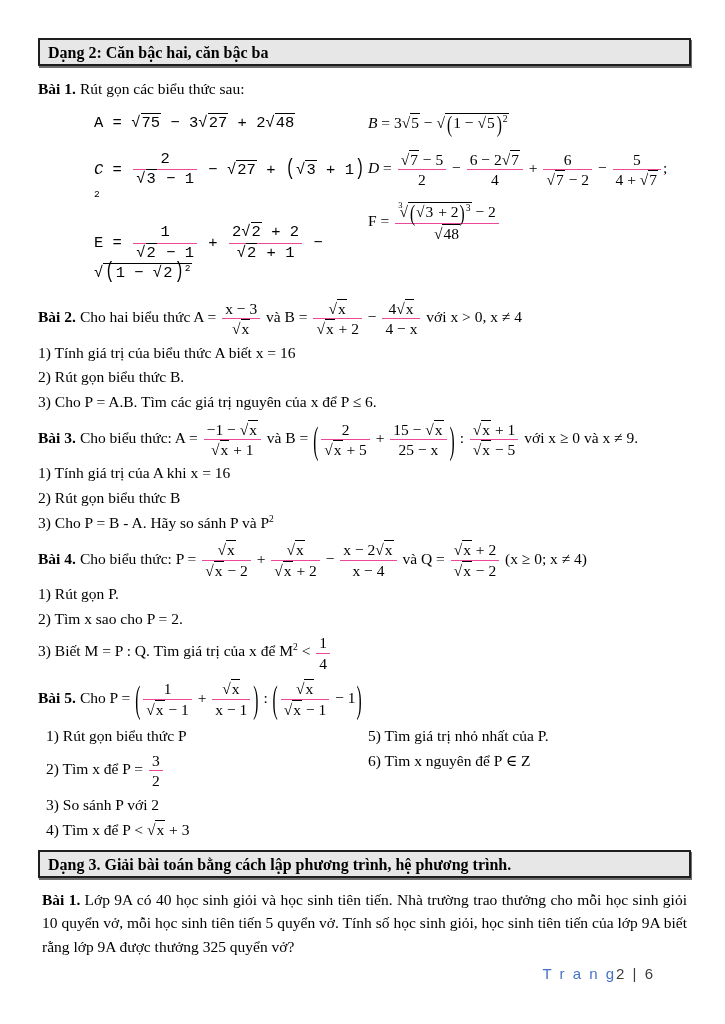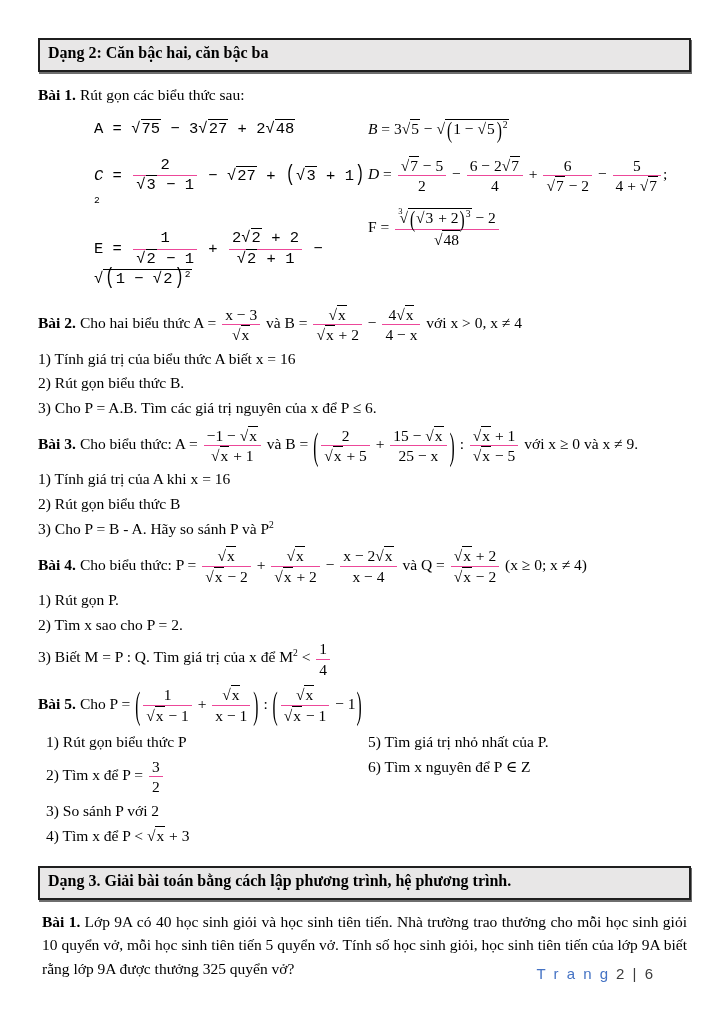--- a/index.html
+++ b/index.html
@@ -10,24 +10,24 @@
     font-size:15.5px;line-height:1.4;
   }
   .page{position:absolute;inset:0;padding:38px 34px 0 38px;box-sizing:border-box;}
 
   
   .bar{
     background:#E8E7E7;
     border:2px solid #1f1f1f;
     box-shadow:1px 2px 0 #6e6e6e;
     font-weight:bold;font-size:16px;
-    padding:2px 8px 6px;
+    padding:2px 8px 0;
     margin-bottom:4px;
   }
-  .bar2{margin-top:16px;}
+  .bar2{margin-top:6px;}
 
   .heading{margin:12px 0 4px;}
   .blabel{font-weight:bold;margin-right:4px;}
 
   
   .fgrid{display:flex;margin:4px 0 2px;}
   .fcol{display:flex;flex-direction:column;}
   .fcol.left{width:330px;padding-left:56px;box-sizing:border-box;font-family:Liberation Mono, monospace;}
   .fcol.right{flex:1;}
   .formula{margin:7px 0;min-height:26px;display:flex;align-items:center;}
@@ -57,21 +57,21 @@
   
   .para{margin:10px 4px 0;text-align:justify;line-height:1.5;}
 
   
   .footer{
     position:absolute;right:70px;bottom:40px;
     font-family:"Liberation Sans","DejaVu Sans",sans-serif;
     font-size:15px;letter-spacing:2px;
   }
   .trang{color:#4573C4;}
-  .pnum{color:#3c3c3c;margin-left:6px;}
+  .pnum{color:#3c3c3c;}
 </style>
 </head>
 <body>
 
 <div class="page">
 
   <div class="bar">Dạng 2: Căn bậc hai, căn bậc ba</div>
 
   <p class="heading"><span class="blabel">Bài 1.</span><span>Rút gọn các biểu thức sau:</span></p>
 

